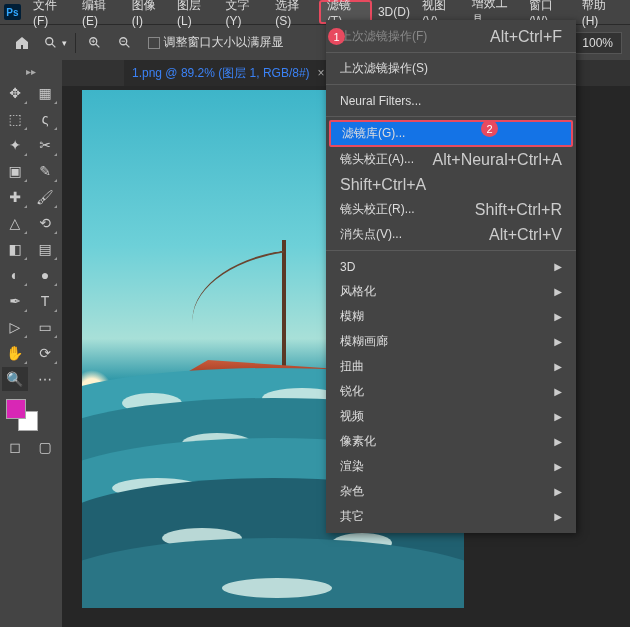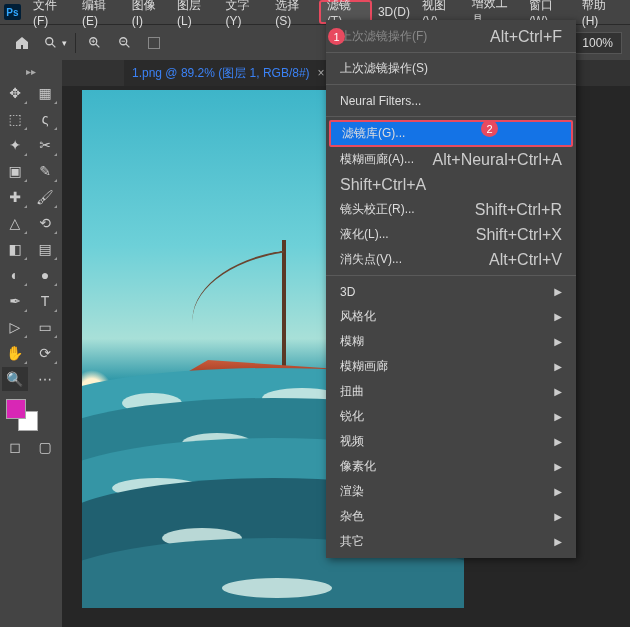--- a/index.html
+++ b/index.html
@@ -95,20 +95,21 @@
   </div>
   <div class="zoom-sel">
     <svg width="14" height="14" viewBox="0 0 16 16">
         <circle cx="6" cy="6" r="4" fill="none" stroke="#ccc" stroke-width="1.5"></circle>
         <line x1="4" y1="6" x2="8" y2="6" stroke="#ccc"></line>
         <line x1="9" y1="9" x2="13" y2="13" stroke="#ccc" stroke-width="1.5"></line>
       </svg>
   </div>
   <div class="check-row">
     <div class="checkbox"></div>
+    <span>调整窗口大小以满屏显</span>
   </div>
   <div class="zoom-pct">100%</div>
 </div>
 
 <div class="toolbar">
   <div style="text-align:center;color:#aaa;font-size:10px;padding:2px 0">▸▸</div>
   <div class="tool-grid" id="tool-grid">
       <div class="tool">✥<div class="tri"></div></div>
       <div class="tool">▦<div class="tri"></div></div>
       <div class="tool">⬚<div class="tri"></div></div>
@@ -187,35 +188,31 @@
     </div>
     <div class="dd-sep"></div>
     <div class="dd-item">
       <span>Neural Filters...</span>
     </div>
     <div class="dd-sep"></div>
     <div class="dd-item hl">
       <span>滤镜库(G)...</span>
     </div>
     <div class="dd-item">
-      <span>模糊画廊(A)...</span>
+      <span>镜头校正(A)...</span>
       <span class="shortcut">Alt+Neural+Ctrl+A</span>
     </div>
     <div class="dd-item">
       <span class="shortcut">Shift+Ctrl+A</span>
     </div>
     <div class="dd-item">
       <span>镜头校正(R)...</span>
       <span class="shortcut">Shift+Ctrl+R</span>
     </div>
     <div class="dd-item">
-      <span>液化(L)...</span>
-      <span class="shortcut">Shift+Ctrl+X</span>
-    </div>
-    <div class="dd-item">
       <span>消失点(V)...</span>
       <span class="shortcut">Alt+Ctrl+V</span>
     </div>
     <div class="dd-sep"></div>
     <div class="dd-item">
       <span>3D</span>
       <span class="dd-arrow">▶</span>
     </div>
     <div class="dd-item">
       <span>风格化</span>

